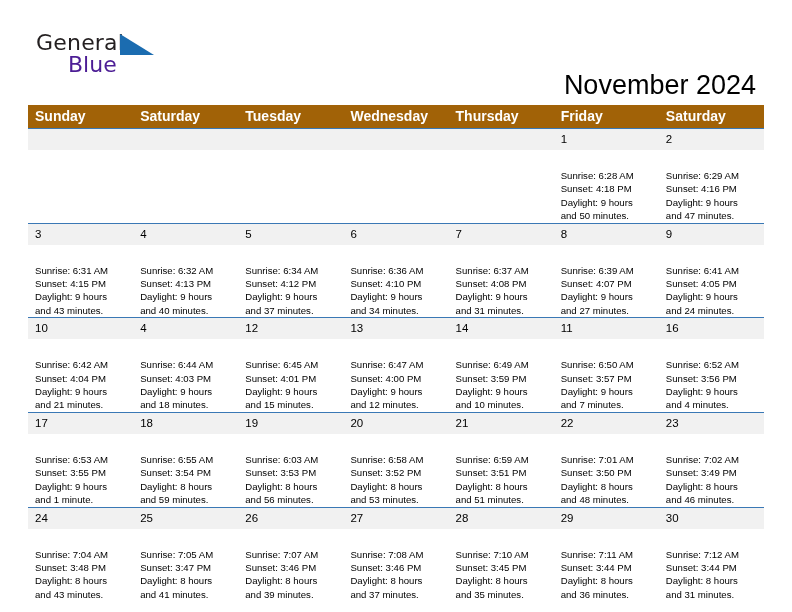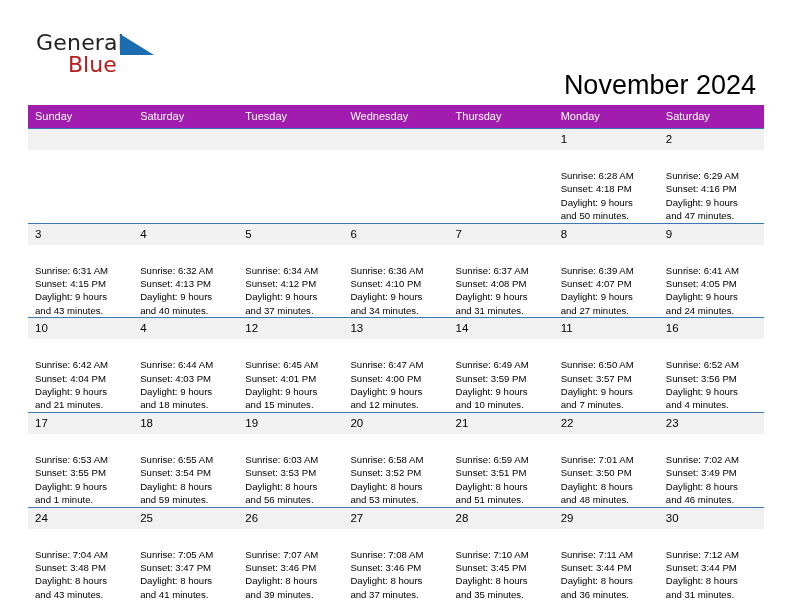--- a/index.html
+++ b/index.html
@@ -44,21 +44,21 @@
     letter-spacing: 0.2px;
     color: #231f20;
     font-family: "DejaVu Sans", sans-serif;
     font-weight: 400;
   }
   .brand-blue {
     position: absolute;
     left: 32px;
     top: 22px;
     font-size: 22px;
-    color: #b91c1c;
+    color: #4c1d95;
     font-family: "DejaVu Sans", sans-serif;
     font-weight: 400;
   }
   .brand-triangle {
     position: absolute;
     left: 84px;
     top: 4px;
     width: 0;
     height: 0;
     border-left: 34px solid #1b6cb0;
@@ -90,24 +90,24 @@
   
   .calendar {
     position: absolute;
     left: 28px;
     top: 105px;
     width: 736px;
     border-collapse: collapse;
     table-layout: fixed;
   }
   .calendar th {
-    background: #a21caf;
+    background: #a16207;
     color: #ffffff;
-    font-size: 11px;
-    font-weight: 400;
+    font-size: 14px;
+    font-weight: 700;
     text-align: left;
     padding: 5px 0 5px 7px;
     height: 11px;
     line-height: 13px;
     border: none;
   }
   .calendar td {
     vertical-align: top;
     padding: 0;
     border: none;
@@ -162,21 +162,21 @@
   </div>
 
   <table class="calendar">
     <thead>
       <tr>
         <th>Sunday</th>
         <th>Saturday</th>
         <th>Tuesday</th>
         <th>Wednesday</th>
         <th>Thursday</th>
-        <th>Monday</th>
+        <th>Friday</th>
         <th>Saturday</th>
       </tr>
     </thead>
     <tbody>
         <tr class="week-row">
           <td class="blank">
             <span class="daynum empty"></span>
             <div class="cell-body">
               <div class="cell-line"></div>
               <div class="cell-line"></div>

